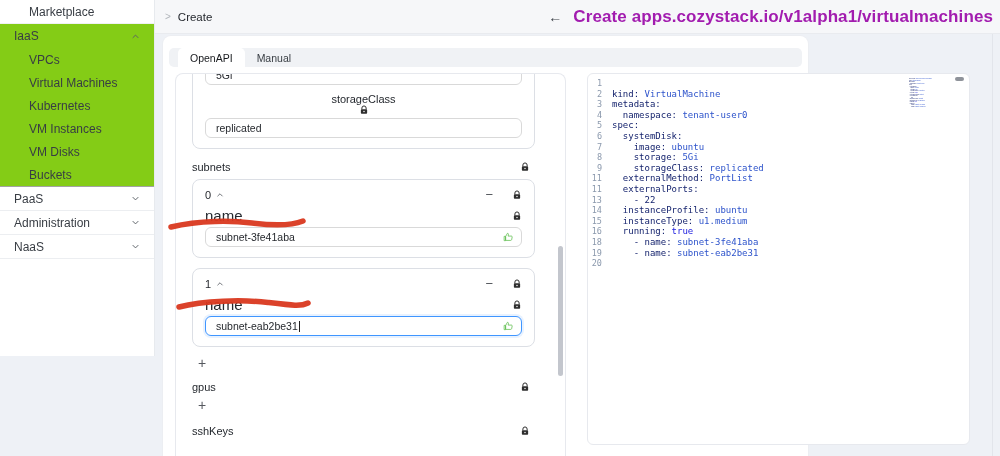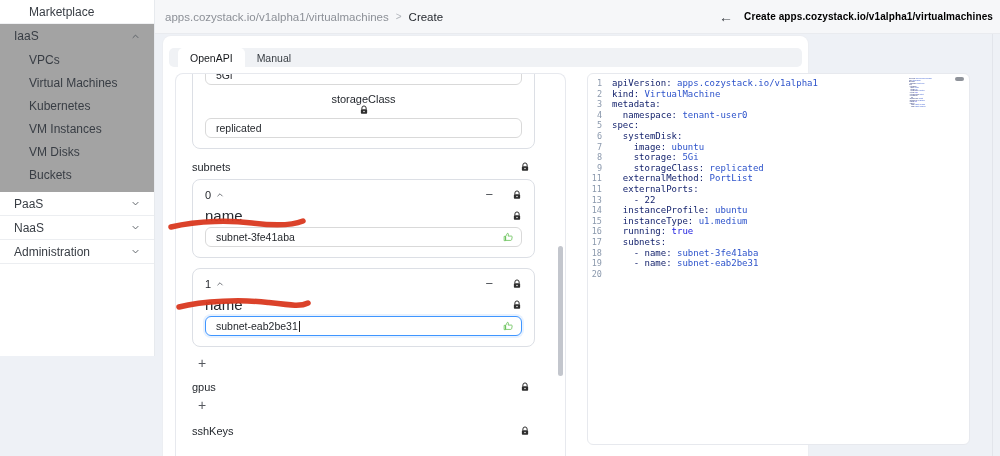--- a/index.html
+++ b/index.html
@@ -6,35 +6,35 @@
   html,body { width:1000px; height:456px; overflow:hidden; }
   body { font-family:"Liberation Sans", sans-serif; background:#eef1f6; position:relative; color:#24292f; }
 
   
   .sidebar { position:absolute; left:0; top:0; width:155px; height:356px; background:#fff; border-right:1px solid #e7eaee; z-index:5; }
   .srow { height:24px; display:flex; align-items:center; font-size:12px; color:#383d44; cursor:pointer; }
   .srow .slabel { flex:1; }
   .srow.top-item { border-bottom:1px solid #f0f1f3; }
   .srow .pad-sub { padding-left:29px; }
   .srow .pad-group { padding-left:14px; }
-  .ssection { background:#a3a3a3; border-bottom:6px solid #a3a3a3; }
+  .ssection { background:#84cc16; border-bottom:1px solid #a3a3a3; }
   .ssection .srow.subrow { height:23px; }
   .srow.grouprow { border-bottom:1px solid #eceef1; }
   .chev { width:14px; margin-right:12px; flex:none; display:flex; align-items:center; justify-content:center; }
   .chev svg { width:9px; height:9px; }
 
   
   .header { position:absolute; left:155px; top:0; right:0; height:34px; background:#f6f7f9; border-bottom:1px solid #e9ebef; display:flex; align-items:center; justify-content:space-between; z-index:4; }
   .crumbs { display:flex; align-items:center; gap:7px; padding-left:10px; font-size:11.5px; }
   .crumb-path { color:#8c9097; cursor:pointer; }
   .crumb-sep { color:#b1b5bb; font-size:10px; }
   .crumb-cur { color:#1f2329; }
   .head-right { display:flex; align-items:center; padding-right:7px; }
   .back-arrow { font-size:14px; color:#3c4047; margin-right:11px; cursor:pointer; }
-  .page-title { font-size:10px; font-weight:700; color:#000000; letter-spacing:.1px; }
+  .page-title { font-size:17px; font-weight:700; color:#a21caf; letter-spacing:.1px; }
 
   .edge-line { position:absolute; left:992px; top:34px; bottom:0; width:1px; background:#e2e5eb; }
 
   
   .main-card { position:absolute; left:163px; top:36px; width:645px; height:420px; background:#fff; border-radius:8px 8px 0 0; box-shadow:0 0 0 1px #eceef2; }
 
   
   .tabstrip { position:absolute; left:6px; right:6px; top:12px; height:19px; background:#f0f2f5; border-radius:5px; display:flex; align-items:stretch; padding-left:9px; }
   .tab { display:flex; align-items:center; padding:0 12px; font-size:10.5px; color:#3b4046; cursor:pointer; }
   .tab.active { background:#fff; border-radius:5px 5px 0 0; color:#17191d; }
@@ -142,40 +142,39 @@
   </div>
   <div class="srow grouprow">
     <span class="slabel pad-group">PaaS</span>
     <span class="chev">
         <svg>
           <use href="#sym-chev-down"></use>
         </svg>
       </span>
   </div>
   <div class="srow grouprow">
+    <span class="slabel pad-group">Administration</span>
+    <span class="chev">
+        <svg>
+          <use href="#sym-chev-down"></use>
+        </svg>
+      </span>
+  </div>
+  <div class="srow grouprow">
     <span class="slabel pad-group">NaaS</span>
     <span class="chev">
         <svg>
           <use href="#sym-chev-down"></use>
         </svg>
       </span>
   </div>
-  <div class="srow grouprow">
-    <span class="slabel pad-group">Administration</span>
-    <span class="chev">
-        <svg>
-          <use href="#sym-chev-down"></use>
-        </svg>
-      </span>
-  </div>
 </aside>
 
 <header class="header">
   <div class="crumbs">
-    <span class="crumb-path">apps.cozystack.io/v1alpha1/virtualmachines</span>
     <span class="crumb-sep">&gt;</span>
     <span class="crumb-cur">Create</span>
   </div>
   <div class="head-right">
     <span class="back-arrow">←</span>
     <span class="page-title">Create apps.cozystack.io/v1alpha1/virtualmachines</span>
   </div>
 </header>
 
 <div class="edge-line"></div>
@@ -304,21 +303,20 @@
       </div>
 
     </div>
     <div class="form-scrollbar"></div>
   </div>
 
   <div class="editor">
     <div class="code-lines">
       <div class="cline">
           <span class="ln">1</span>
-          <span class="ct"><span class="tk-k">apiVersion:</span><span class="tk-v"> apps.cozystack.io/v1alpha1</span><span class="tk-b"></span></span>
         </div>
       <div class="cline">
           <span class="ln">2</span>
           <span class="ct"><span class="tk-k">kind:</span><span class="tk-v"> VirtualMachine</span><span class="tk-b"></span></span>
         </div>
       <div class="cline">
           <span class="ln">3</span>
           <span class="ct"><span class="tk-k">metadata:</span><span class="tk-v"></span><span class="tk-b"></span></span>
         </div>
       <div class="cline">
@@ -361,24 +359,20 @@
           <span class="ln">14</span>
           <span class="ct"><span class="tk-k">  instanceProfile:</span><span class="tk-v"> ubuntu</span><span class="tk-b"></span></span>
         </div>
       <div class="cline">
           <span class="ln">15</span>
           <span class="ct"><span class="tk-k">  instanceType:</span><span class="tk-v"> u1.medium</span><span class="tk-b"></span></span>
         </div>
       <div class="cline">
           <span class="ln">16</span>
           <span class="ct"><span class="tk-k">  running:</span><span class="tk-v"></span><span class="tk-b"> true</span></span>
-        </div>
-      <div class="cline">
-          <span class="ln">17</span>
-          <span class="ct"><span class="tk-k">  subnets:</span><span class="tk-v"></span><span class="tk-b"></span></span>
         </div>
       <div class="cline">
           <span class="ln">18</span>
           <span class="ct"><span class="tk-k">    - name:</span><span class="tk-v"> subnet-3fe41aba</span><span class="tk-b"></span></span>
         </div>
       <div class="cline">
           <span class="ln">19</span>
           <span class="ct"><span class="tk-k">    - name:</span><span class="tk-v"> subnet-eab2be31</span><span class="tk-b"></span></span>
         </div>
       <div class="cline">

